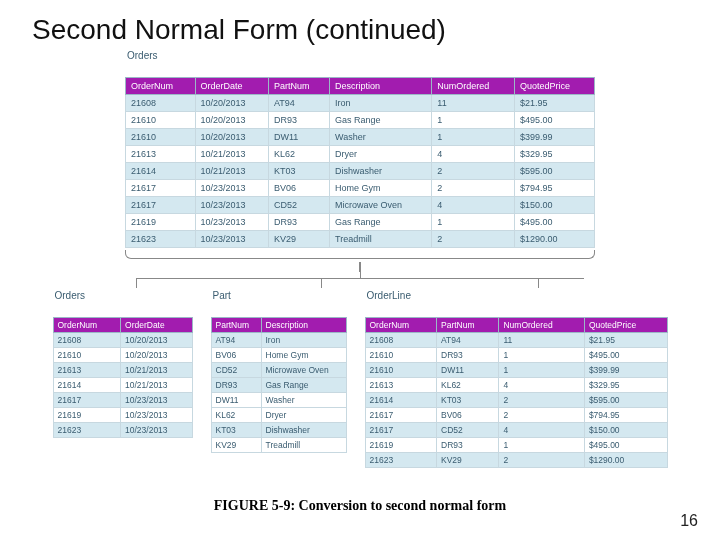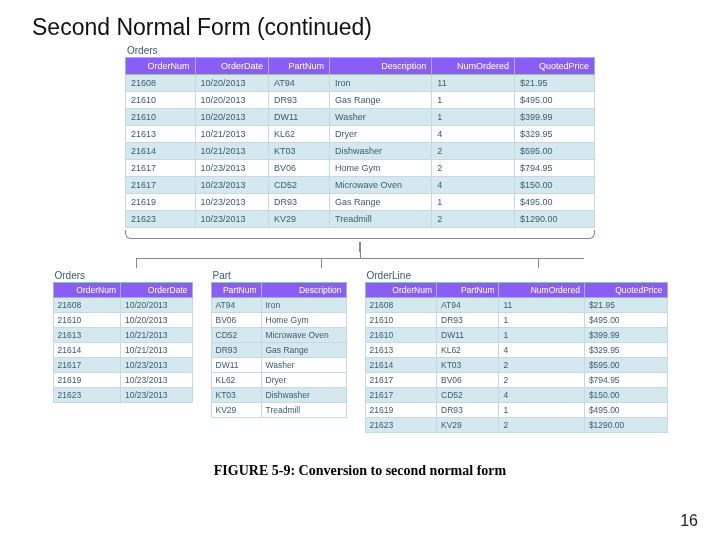--- a/index.html
+++ b/index.html
@@ -6,45 +6,45 @@
   body {
     margin: 0;
     width: 720px;
     height: 540px;
     font-family: Arial, Helvetica, sans-serif;
     background: #fff;
     position: relative;
     overflow: hidden;
   }
   .title {
-    font-size: 23px;
+    font-size: 28px;
     font-weight: 400;
     padding: 14px 4px 0 32px;
     color: #111;
   }
   .top-table-wrap {
     width: 470px;
     margin: 4px auto 0 auto;
   }
   .table-label {
     font-size: 10px;
     color: #3a5c70;
-    margin: 0 0 1px 2px;
+    margin: 0 0 16px 2px;
   }
   table {
     border-collapse: collapse;
     width: 100%;
     font-size: 9px;
     color: #3a5c70;
   }
   th {
-    background: #8b5cf6;
+    background: #a21caf;
     color: #fff;
     font-weight: 400;
-    text-align: right;
+    text-align: left;
     padding: 3px 5px;
     border: 1px solid #9bb8c6;
     font-size: 9px;
   }
   td {
     padding: 3px 5px;
     border: 1px solid #c7d8e0;
     background: #fff;
   }
   tr.alt td { background: #d4e8f0; }

